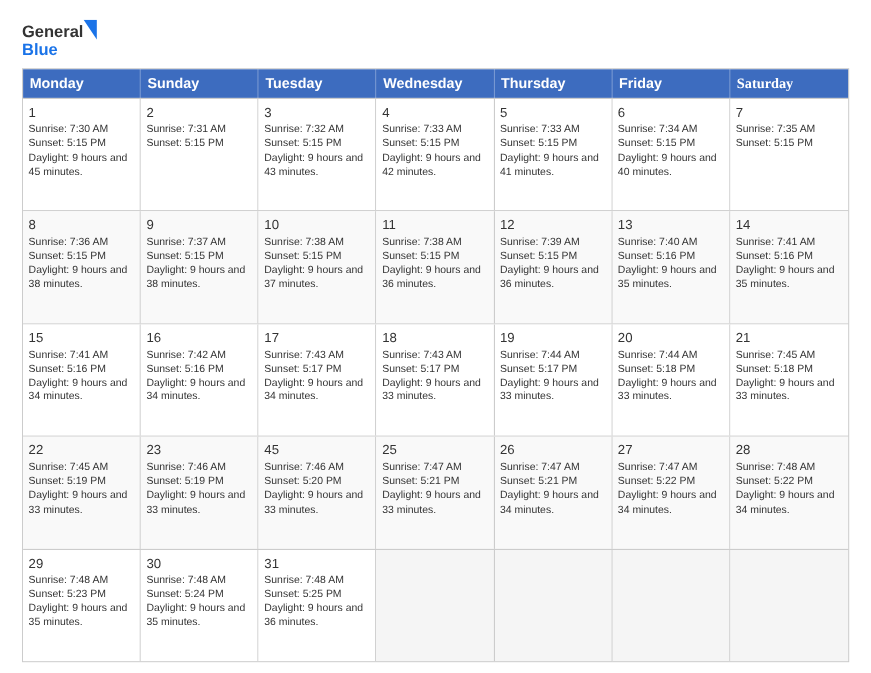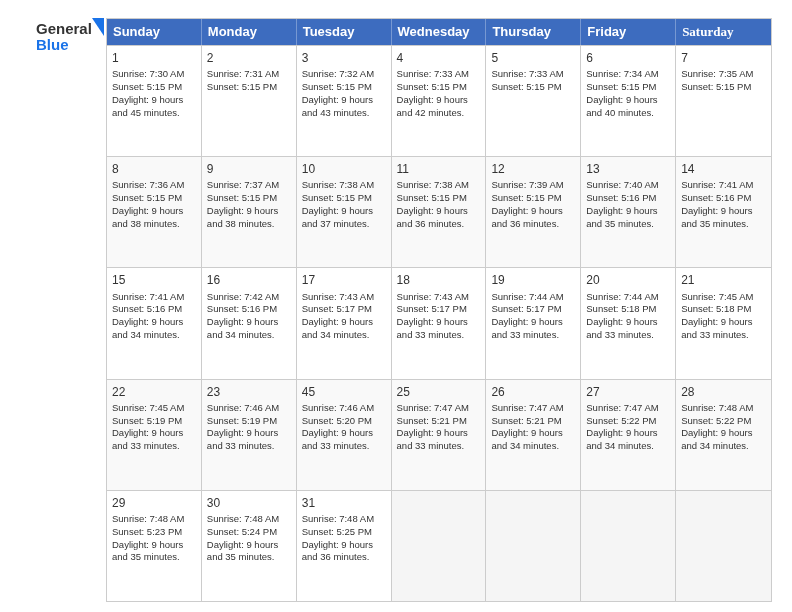--- a/index.html
+++ b/index.html
@@ -6,23 +6,23 @@
     body {
       font-family: Arial, sans-serif;
       background: #fff;
       width: 792px;
       height: 612px;
       overflow: hidden;
     }
     .page {
       width: 792px;
       height: 612px;
-      padding: 18px 20px 10px 36px;
+      padding: 18px 20px 10px 20px;
       display: flex;
-      flex-direction: row;
+      flex-direction: column;
       border-radius: 29px;
     }
     .header {
       display: flex;
       justify-content: space-between;
       align-items: flex-start;
       margin-bottom: 8px;
     }
     .logo {
       display: flex;
@@ -110,35 +110,35 @@
         </svg>
     </div>
     <div class="title-block">
       <div class="month-title"></div>
       <div class="location"></div>
     </div>
   </div>
 
   <div class="calendar">
     <div class="cal-header">
-    <div class="cal-header-cell">Sunday</div>
-        <div class="cal-header-cell">Monday</div>
+    <div class="cal-header-cell">Monday</div>
+        <div class="cal-header-cell">Sunday</div>
         <div class="cal-header-cell">Tuesday</div>
         <div class="cal-header-cell">Wednesday</div>
         <div class="cal-header-cell">Thursday</div>
         <div class="cal-header-cell">Friday</div>
         <div class="cal-header-cell">Saturday</div>
       </div>
     <div class="cal-body">
     <div class="cal-row">
           <div class="cal-cell"><span class="day-num">1</span><span>Sunrise: 7:30 AM</span><br><span>Sunset: 5:15 PM</span><br><span>Daylight: 9 hours and 45 minutes.</span></div>
           <div class="cal-cell"><span class="day-num">2</span><span>Sunrise: 7:31 AM</span><br><span>Sunset: 5:15 PM</span><br></div>
           <div class="cal-cell"><span class="day-num">3</span><span>Sunrise: 7:32 AM</span><br><span>Sunset: 5:15 PM</span><br><span>Daylight: 9 hours and 43 minutes.</span></div>
           <div class="cal-cell"><span class="day-num">4</span><span>Sunrise: 7:33 AM</span><br><span>Sunset: 5:15 PM</span><br><span>Daylight: 9 hours and 42 minutes.</span></div>
-          <div class="cal-cell"><span class="day-num">5</span><span>Sunrise: 7:33 AM</span><br><span>Sunset: 5:15 PM</span><br></div>
+          <div class="cal-cell"><span class="day-num">5</span><span>Sunrise: 7:33 AM</span><br><span>Sunset: 5:15 PM</span><br><span>Daylight: 9 hours and 41 minutes.</span></div>
           <div class="cal-cell"><span class="day-num">6</span><span>Sunrise: 7:34 AM</span><br><span>Sunset: 5:15 PM</span><br><span>Daylight: 9 hours and 40 minutes.</span></div>
           <div class="cal-cell"><span class="day-num">7</span><span>Sunrise: 7:35 AM</span><br><span>Sunset: 5:15 PM</span><br></div>
         </div>
         <div class="cal-row">
           <div class="cal-cell"><span class="day-num">8</span><span>Sunrise: 7:36 AM</span><br><span>Sunset: 5:15 PM</span><br><span>Daylight: 9 hours and 38 minutes.</span></div>
           <div class="cal-cell"><span class="day-num">9</span><span>Sunrise: 7:37 AM</span><br><span>Sunset: 5:15 PM</span><br><span>Daylight: 9 hours and 38 minutes.</span></div>
           <div class="cal-cell"><span class="day-num">10</span><span>Sunrise: 7:38 AM</span><br><span>Sunset: 5:15 PM</span><br><span>Daylight: 9 hours and 37 minutes.</span></div>
           <div class="cal-cell"><span class="day-num">11</span><span>Sunrise: 7:38 AM</span><br><span>Sunset: 5:15 PM</span><br><span>Daylight: 9 hours and 36 minutes.</span></div>
           <div class="cal-cell"><span class="day-num">12</span><span>Sunrise: 7:39 AM</span><br><span>Sunset: 5:15 PM</span><br><span>Daylight: 9 hours and 36 minutes.</span></div>
           <div class="cal-cell"><span class="day-num">13</span><span>Sunrise: 7:40 AM</span><br><span>Sunset: 5:16 PM</span><br><span>Daylight: 9 hours and 35 minutes.</span></div>

